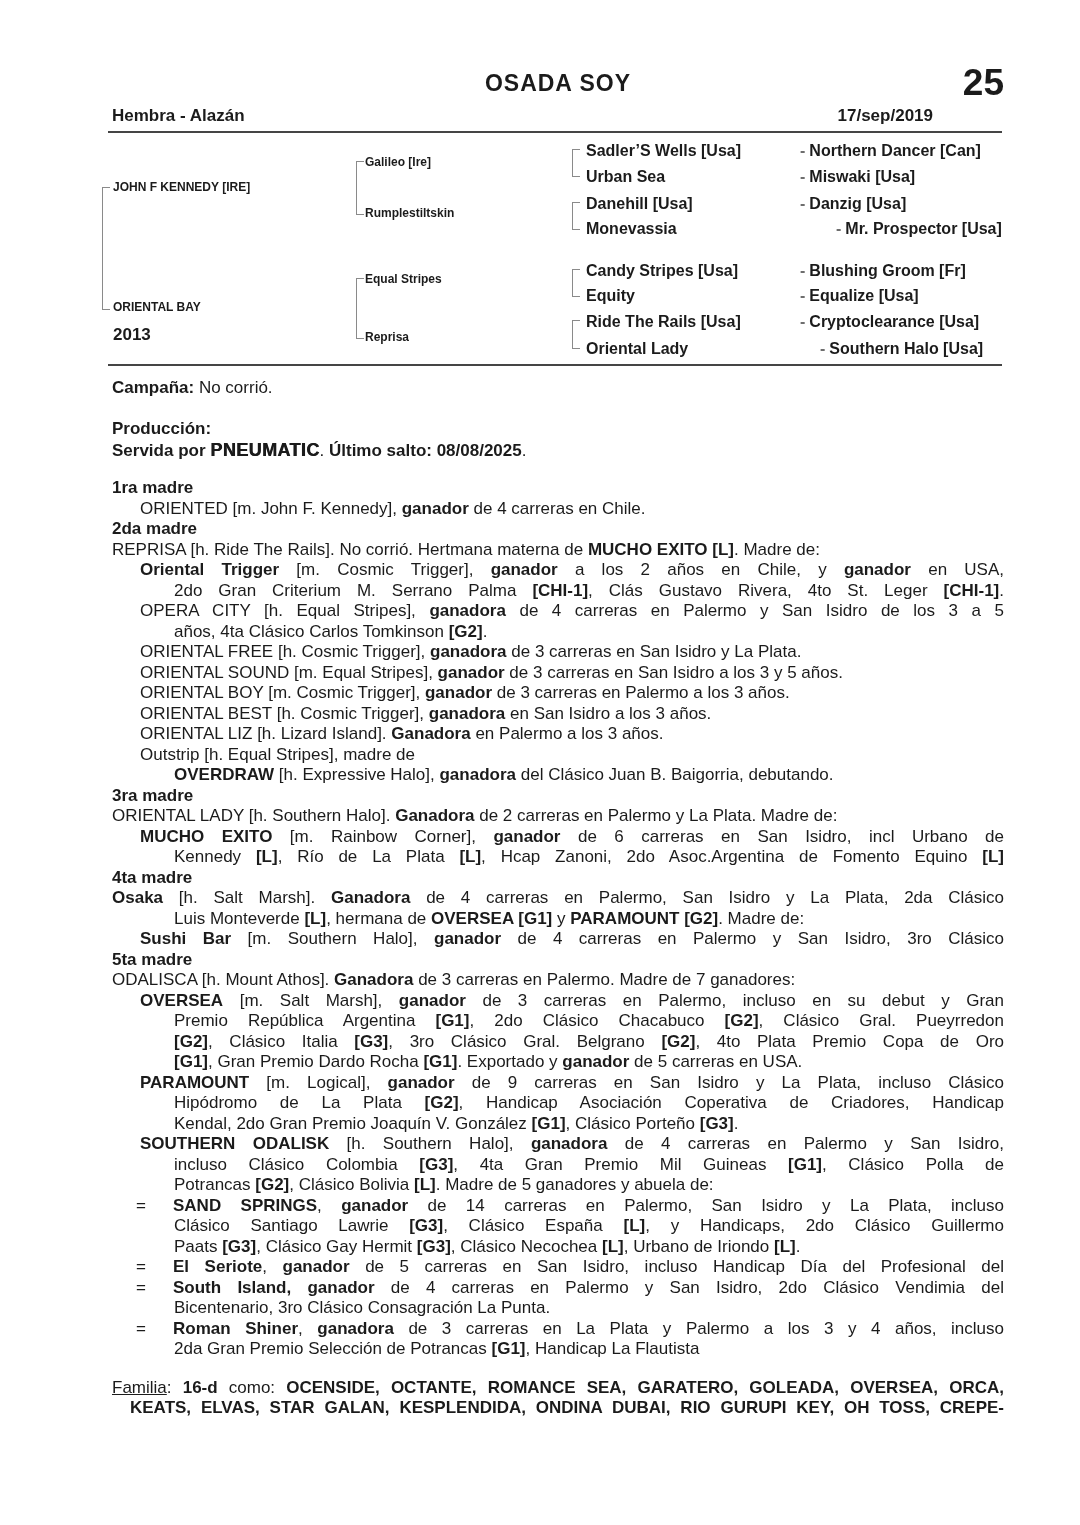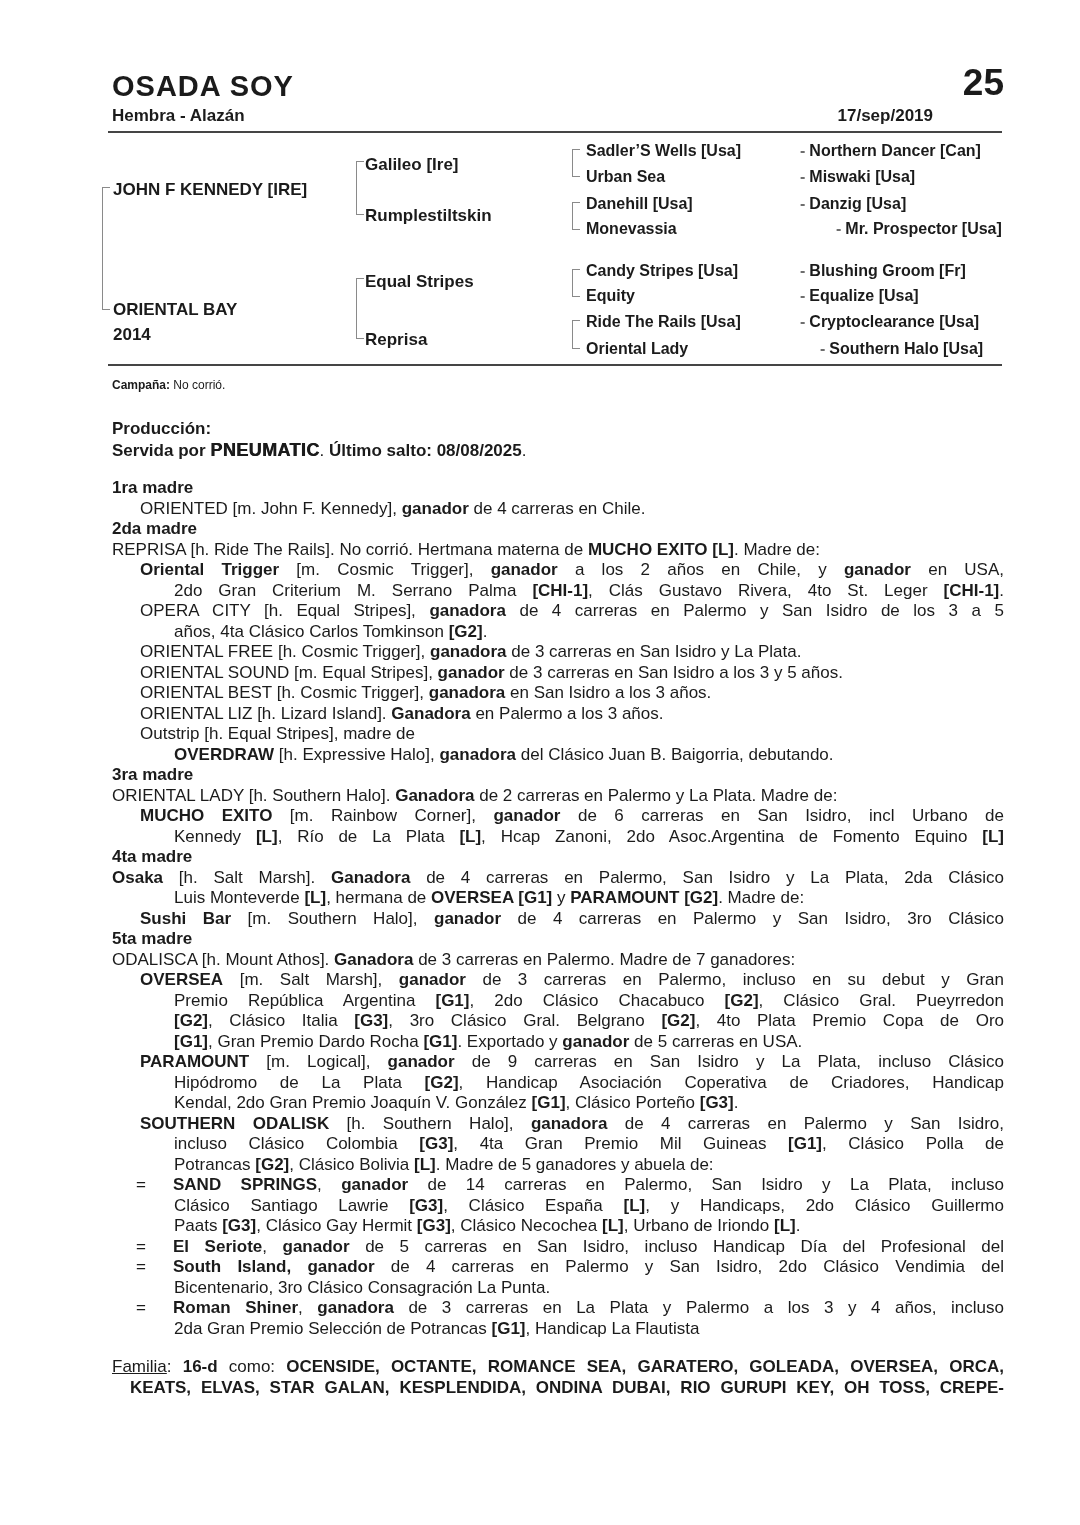--- a/index.html
+++ b/index.html
@@ -1,34 +1,34 @@
 <!DOCTYPE html>
 <html><head>
 <meta charset="utf-8">
 <style>
   html,body{margin:0;padding:0;background:#fff;}
   .page{position:relative;width:1080px;height:1525px;background:#ffffff;
         font-family:"Liberation Sans","DejaVu Sans",sans-serif;color:#1b1b1b;overflow:hidden;}
   .abs{position:absolute;}
-  .title{position:absolute;left:112px;top:70px;width:892px;text-align:left;
-         font-size:29px;font-weight:bold;letter-spacing:1px;}
+  .title{position:absolute;left:112px;top:70px;width:892px;text-align:center;
+         font-size:23px;font-weight:bold;letter-spacing:1px;}
   .hip{position:absolute;right:76px;top:62px;font-size:37px;font-weight:bold;}
   .sex{position:absolute;left:112px;top:106px;font-size:17px;font-weight:bold;}
   .date{position:absolute;right:147px;top:106px;font-size:17px;font-weight:bold;}
   .rule{position:absolute;left:108px;width:894px;height:2px;background:#454545;}
   .r1{top:131px;} .r2{top:364px;}
   
   .pname{position:absolute;font-weight:bold;white-space:nowrap;}
-  .g12{font-size:17px;} .g34{font-size:16px;}
+  .g12{font-size:12px;} .g34{font-size:16px;}
   .pyear{position:absolute;font-weight:bold;font-size:17px;}
   .brk{position:absolute;width:7px;border-left:1px solid #8a8a8a;
        border-top:1px solid #8a8a8a;border-bottom:1px solid #8a8a8a;}
   .dash{color:#6e6e6e;padding-right:4px;font-weight:bold;}
   
-  .camp{left:112px;top:378px;font-size:12px;}
+  .camp{left:112px;top:378px;font-size:17px;}
   .prodh{left:112px;top:419px;font-size:17px;}
   .prodl{left:112px;top:440px;font-size:17px;}
   .st{font-size:18px;letter-spacing:.4px;text-shadow:.6px 0 0 currentColor;}
   
   .body{left:112px;top:478px;width:892px;font-size:17px;}
   .ln{position:relative;line-height:20.5px;min-height:20.5px;}
   .i1{padding-left:28px;} .i2{padding-left:62px;} .i3{padding-left:61px;} .i4{padding-left:18px;}
   .j{text-align:justify;text-align-last:justify;}
   .eq{position:absolute;left:24px;}
   .u{text-decoration:underline;}
@@ -43,21 +43,21 @@
   <div class="title">OSADA SOY</div>
   <div class="hip">25</div>
   <div class="sex">Hembra - Alazán</div>
   <div class="date">17/sep/2019</div>
 
   <div class="rule r1"></div>
 
   <div id="pedigree">
       <div class="pname g12" style="left: 113px; top: 180px;">JOHN F KENNEDY [IRE]</div>
       <div class="pname g12" style="left: 113px; top: 300px;">ORIENTAL BAY</div>
-      <div class="pyear" style="left: 113px; top: 325px;">2014</div>
+      <div class="pyear" style="left: 113px; top: 325px;">2013</div>
       <div class="brk" style="left: 102px; top: 187px; height: 121px;"></div>
       <div class="pname g12" style="left: 365px; top: 155px;">Galileo [Ire]</div>
       <div class="pname g12" style="left: 365px; top: 206px;">Rumplestiltskin</div>
       <div class="pname g12" style="left: 365px; top: 272px;">Equal Stripes</div>
       <div class="pname g12" style="left: 365px; top: 330px;">Reprisa</div>
       <div class="brk" style="left: 356px; top: 161px; height: 52px;"></div>
       <div class="brk" style="left: 356px; top: 278px; height: 59px;"></div>
       <div class="pname g34" style="left: 586px; top: 142px;">Sadler’S Wells [Usa]</div>
       <div class="pname g34" style="left: 586px; top: 168px;">Urban Sea</div>
       <div class="pname g34" style="left: 586px; top: 195px;">Danehill [Usa]</div>
@@ -98,20 +98,21 @@
       <div class="ln"><b>1ra madre</b></div>
       <div class="ln i1"><span>ORIENTED [m. John F. Kennedy], </span><b>ganador</b><span> de 4 carreras en Chile.</span></div>
       <div class="ln"><b>2da madre</b></div>
       <div class="ln"><span>REPRISA [h. Ride The Rails]. No corrió. Hertmana materna de </span><b>MUCHO EXITO [L]</b><span>. Madre de:</span></div>
       <div class="ln i1 j"><b>Oriental Trigger</b><span> [m. Cosmic Trigger], </span><b>ganador</b><span> a los 2 años en Chile, y </span><b>ganador</b><span> en USA,</span></div>
       <div class="ln i2 j"><span>2do Gran Criterium M. Serrano Palma </span><b>[CHI-1]</b><span>, Clás Gustavo Rivera, 4to St. Leger </span><b>[CHI-1]</b><span>.</span></div>
       <div class="ln i1 j"><span>OPERA CITY [h. Equal Stripes], </span><b>ganadora</b><span> de 4 carreras en Palermo y San Isidro de los 3 a 5</span></div>
       <div class="ln i2"><span>años, 4ta Clásico Carlos Tomkinson </span><b>[G2]</b><span>.</span></div>
       <div class="ln i1"><span>ORIENTAL FREE [h. Cosmic Trigger], </span><b>ganadora</b><span> de 3 carreras en San Isidro y La Plata.</span></div>
       <div class="ln i1"><span>ORIENTAL SOUND [m. Equal Stripes], </span><b>ganador</b><span> de 3 carreras en San Isidro a los 3 y 5 años.</span></div>
+      <div class="ln i1"><span>ORIENTAL BOY [m. Cosmic Trigger], </span><b>ganador</b><span> de 3 carreras en Palermo a los 3 años.</span></div>
       <div class="ln i1"><span>ORIENTAL BEST [h. Cosmic Trigger], </span><b>ganadora</b><span> en San Isidro a los 3 años.</span></div>
       <div class="ln i1"><span>ORIENTAL LIZ [h. Lizard Island]. </span><b>Ganadora</b><span> en Palermo a los 3 años.</span></div>
       <div class="ln i1"><span>Outstrip [h. Equal Stripes], madre de</span></div>
       <div class="ln i2"><b>OVERDRAW</b><span> [h. Expressive Halo], </span><b>ganadora</b><span> del Clásico Juan B. Baigorria, debutando.</span></div>
       <div class="ln"><b>3ra madre</b></div>
       <div class="ln"><span>ORIENTAL LADY [h. Southern Halo]. </span><b>Ganadora</b><span> de 2 carreras en Palermo y La Plata. Madre de:</span></div>
       <div class="ln i1 j"><b>MUCHO EXITO</b><span> [m. Rainbow Corner], </span><b>ganador</b><span> de 6 carreras en San Isidro, incl Urbano de</span></div>
       <div class="ln i2 j"><span>Kennedy </span><b>[L]</b><span>, Río de La Plata </span><b>[L]</b><span>, Hcap Zanoni, 2do Asoc.Argentina de Fomento Equino </span><b>[L]</b></div>
       <div class="ln"><b>4ta madre</b></div>
       <div class="ln j"><b>Osaka</b><span> [h. Salt Marsh]. </span><b>Ganadora</b><span> de 4 carreras en Palermo, San Isidro y La Plata, 2da Clásico</span></div>

